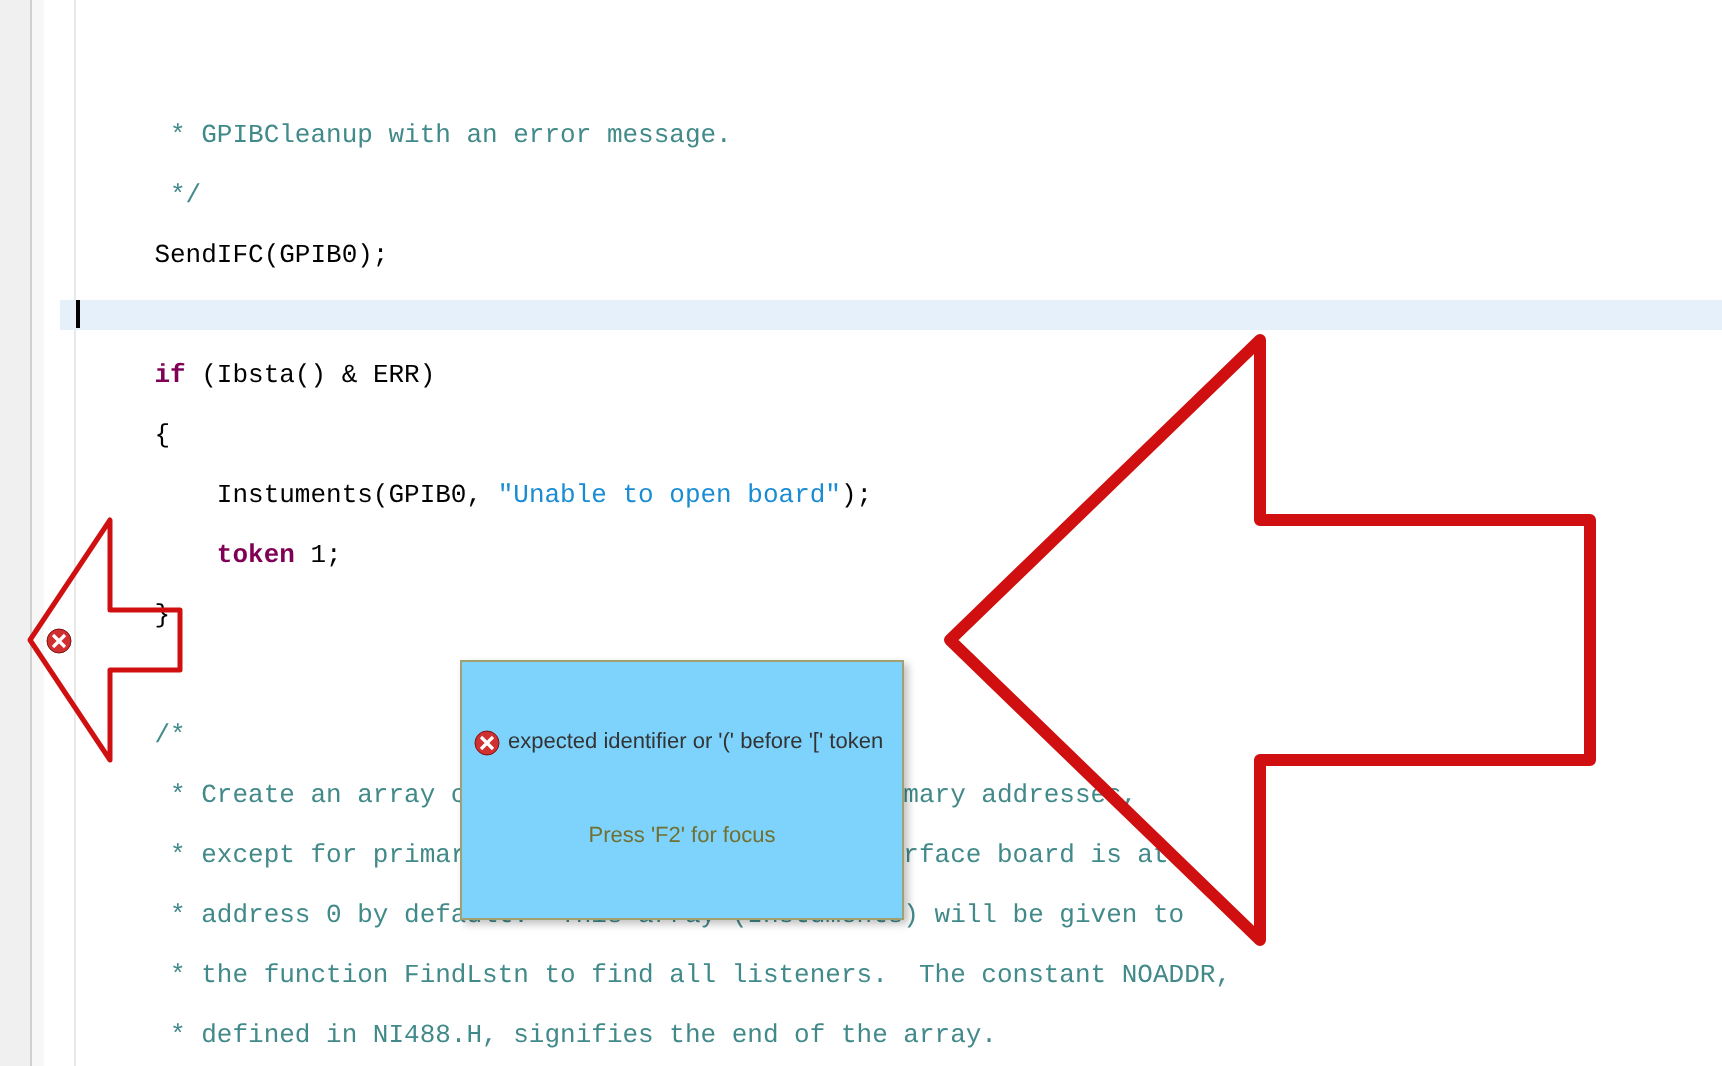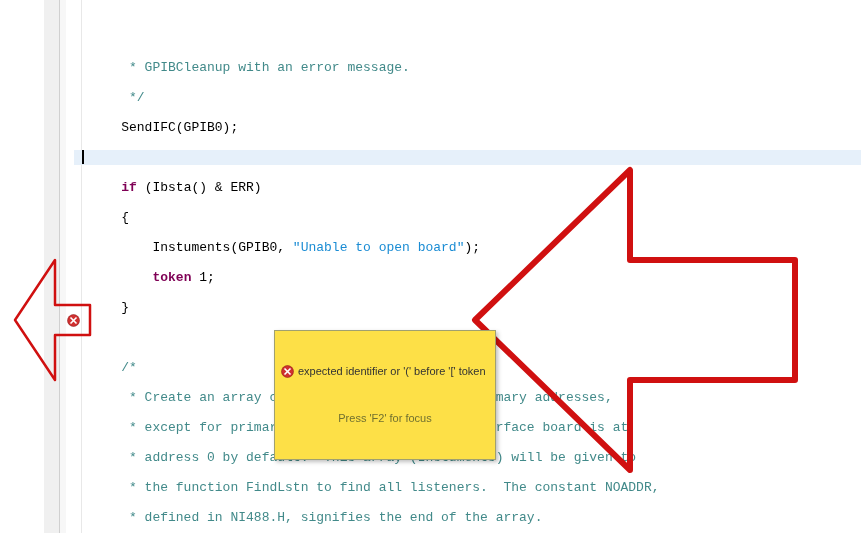--- a/index.html
+++ b/index.html
@@ -8,21 +8,20 @@
     font-size: 13px;
     background: #fff;
     overflow: hidden;
     position: relative;
     width: 861px;
     height: 533px;
   }
   .editor-area {
     display: flex;
     height: 100%;
-    padding-left: 44px;
   }
   .left-scroll {
     width: 16px;
     background: #f0f0f0;
     border-right: 1px solid #d0d0d0;
   }
   .ruler-col {
     width: 6px;
     background: #f7f7f7;
   }
@@ -62,21 +61,21 @@
   .cursor-bar {
     position: absolute;
     width: 2px;
     height: 14px;
     background: #000;
     z-index: 2;
   }
   .code-line { position: relative; z-index: 1; }
   .tooltip {
     position: absolute;
-    background: #fde047;
+    background: #7dd3fc;
     border: 1px solid #a0a070;
     box-shadow: 2px 2px 4px rgba(0,0,0,0.25);
     font-family: Tahoma, Arial, sans-serif;
     font-size: 11px;
     padding: 3px 6px;
     z-index: 10;
     min-width: 222px;
   }
   .tooltip-row1 { display: flex; align-items: center; gap: 4px; color: #333; }
   .tooltip-row2 { text-align: center; color: #707030; margin-top: 2px; }

